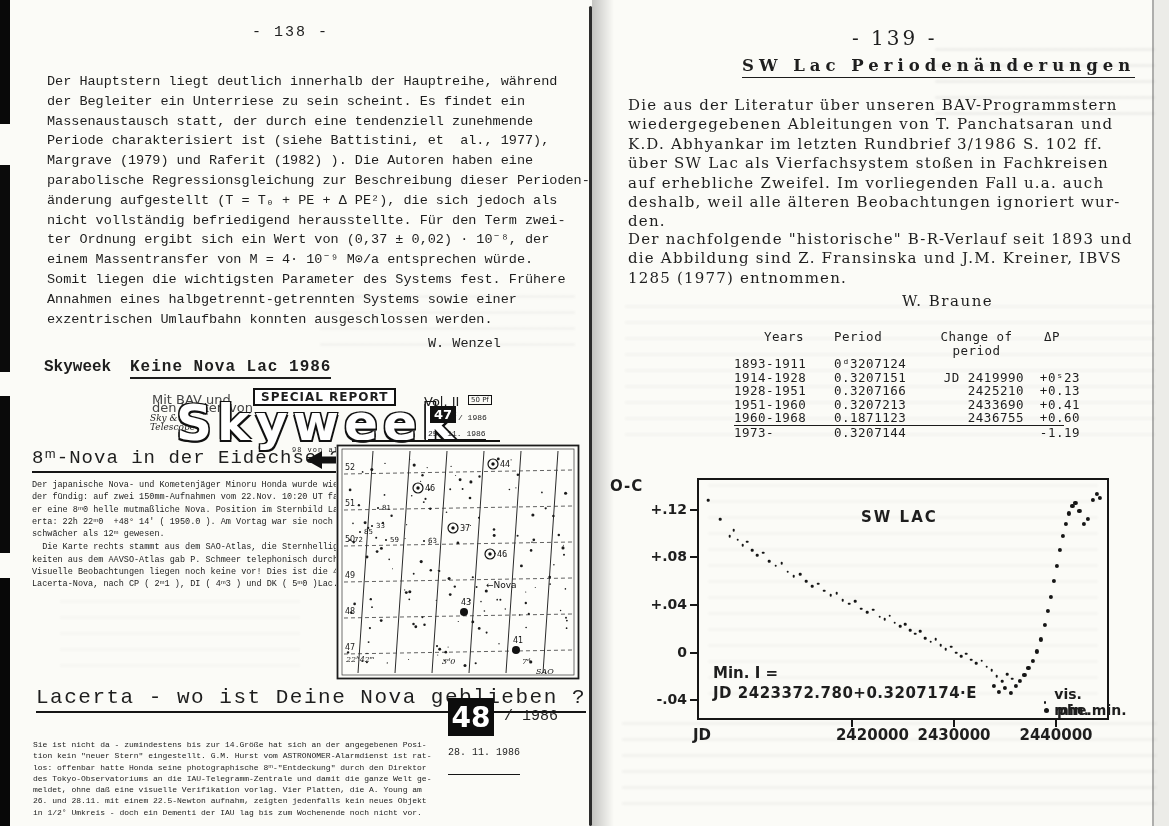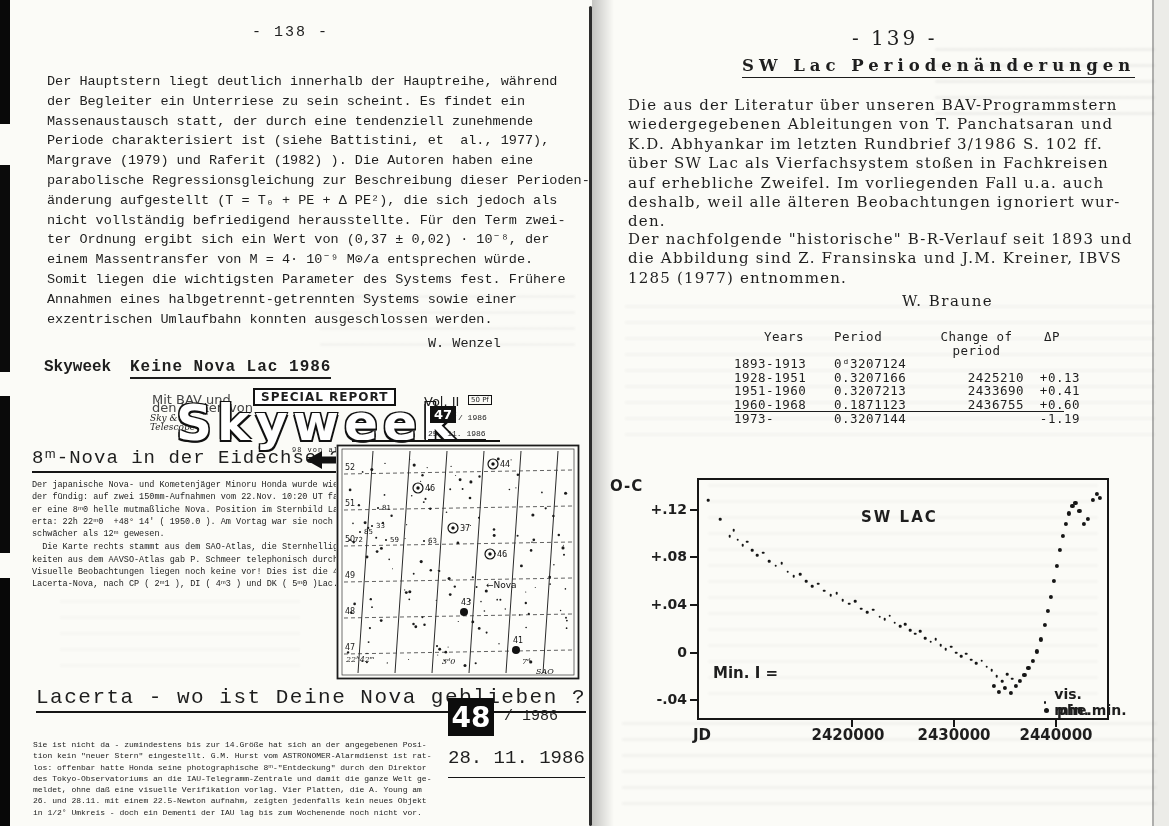--- a/index.html
+++ b/index.html
@@ -45,21 +45,21 @@
   
   .nova-head{font-size:19px;letter-spacing:1px;border-bottom:2px solid #151515;padding-bottom:2px;}
   .clip-small{width:322px;font-size:8.5px;line-height:12.3px;color:#222;}
   .clip-col{display:flex;flex-direction:column;gap:1px;}
   
   .lac-head{font-size:21px;letter-spacing:1.5px;border-bottom:2px solid #151515;padding-bottom:2px;}
   .lac-para{width:418px;font-size:8px;line-height:11.3px;color:#222;}
   .badge48{width:46px;height:38px;background:#0d0d0d;color:#fff;display:flex;align-items:center;
     justify-content:center;font-family:"DejaVu Sans",sans-serif;font-weight:800;font-size:28px;}
   .badge-year{font-size:15px;}
-  .badge-date{font-size:19px;border-bottom:1.5px solid #151515;padding-bottom:8px;}
+  .badge-date{font-size:10px;border-bottom:1.5px solid #151515;padding-bottom:16px;}
   
   .serif{font-family:"DejaVu Serif","Liberation Serif",serif;}
   .r-pagenum{font-size:20px;letter-spacing:3px;}
   .r-head{font-size:16.5px;font-weight:bold;letter-spacing:5px;border-bottom:1.5px solid #1c1c1c;
     padding-bottom:2px;}
   .r-para{width:545px;font-size:15px;line-height:19.4px;letter-spacing:1.2px;}
   .r-sig{font-size:15px;letter-spacing:1.5px;}
   
   .ptable{font-family:"DejaVu Sans Mono","Liberation Mono",monospace;font-size:12.5px;
     line-height:13.5px;letter-spacing:.5px;width:330px;}
@@ -385,24 +385,30 @@
   <div class="abs ptable" style="left:734px;top:330px">
     <div class="thead">
       <span class="tc th0">Years</span>
       <span class="tc th1">Period</span>
       <span class="tc th2">Change of
 period</span>
       <span class="tc th3">ΔP</span>
     </div>
     <div>
         <div class="trow">
-          <span class="tc tc0">1893-1913</span>
+          <span class="tc tc0">1893-1911</span>
           <span class="tc tc1">0ᵈ3207124</span>
           <span class="tc tc2"></span>
           <span class="tc tc3"></span>
+        </div>
+        <div class="trow">
+          <span class="tc tc0">1914-1928</span>
+          <span class="tc tc1">0.3207151</span>
+          <span class="tc tc2">JD 2419990</span>
+          <span class="tc tc3">+0ˢ23</span>
         </div>
         <div class="trow">
           <span class="tc tc0">1928-1951</span>
           <span class="tc tc1">0.3207166</span>
           <span class="tc tc2">2425210</span>
           <span class="tc tc3">+0.13</span>
         </div>
         <div class="trow">
           <span class="tc tc0">1951-1960</span>
           <span class="tc tc1">0.3207213</span>
@@ -421,41 +427,42 @@
           <span class="tc tc2"></span>
           <span class="tc tc3">-1.19</span>
         </div>
       </div>
   </div>
 
   <div class="abs oc-label" style="left:610px;top:477px">O-C</div>
   <div class="abs oc-chart">
     <div class="abs oc-title" style="left:162px;top:28px">SW LAC</div>
     <div class="abs oc-annot1" style="left:14px;top:184px">Min. I =</div>
+    <div class="abs oc-annot2" style="left:14px;top:204px">JD 2423372.780+0.3207174·E</div>
     <div class="abs legend-item" style="left:345px;top:206px">
       <span class="lg-dot s"></span>
       <span>vis. min.</span>
     </div>
     <div class="abs legend-item" style="left:345px;top:222px">
       <span class="lg-dot b"></span>
       <span>phe.min.</span>
     </div>
     <div class="abs xaxis-name xlab" style="left:-6px;top:246px;width:40px;text-align:left">JD</div>
   <div class="ytick" style="top: 28.75px;"></div>
       <div class="ylab" style="top: 20.75px;">+.12</div>
       <div class="ytick" style="top: 76.35px;"></div>
       <div class="ylab" style="top: 68.35px;">+.08</div>
       <div class="ytick" style="top: 123.95px;"></div>
       <div class="ylab" style="top: 115.95px;">+.04</div>
       <div class="ytick" style="top: 171.55px;"></div>
       <div class="ylab" style="top: 163.55px;">0</div>
       <div class="ytick" style="top: 219.15px;"></div>
       <div class="ylab" style="top: 211.15px;">-.04</div>
       <div class="xtick" style="left: 152px;"></div>
-      <div class="xlab" style="left: 104px;">2420000</div>
+      <div class="xlab" style="left: 120px; text-align: right;">2420000</div>
       <div class="xtick" style="left: 254px;"></div>
       <div class="xlab" style="left: 210px;">2430000</div>
       <div class="xtick" style="left: 356px;"></div>
       <div class="xlab" style="left: 312px;">2440000</div>
       <div class="dot small" style="left: 9.18px; top: 20.23px;"></div>
       <div class="dot small" style="left: 21.42px; top: 39.27px;"></div>
       <div class="dot small" style="left: 30.6px; top: 55.93px;"></div>
       <div class="dot small" style="left: 34.68px; top: 49.98px;"></div>
       <div class="dot small" style="left: 38.76px; top: 59.5px;"></div>
       <div class="dot small" style="left: 43.86px; top: 65.45px;"></div>

